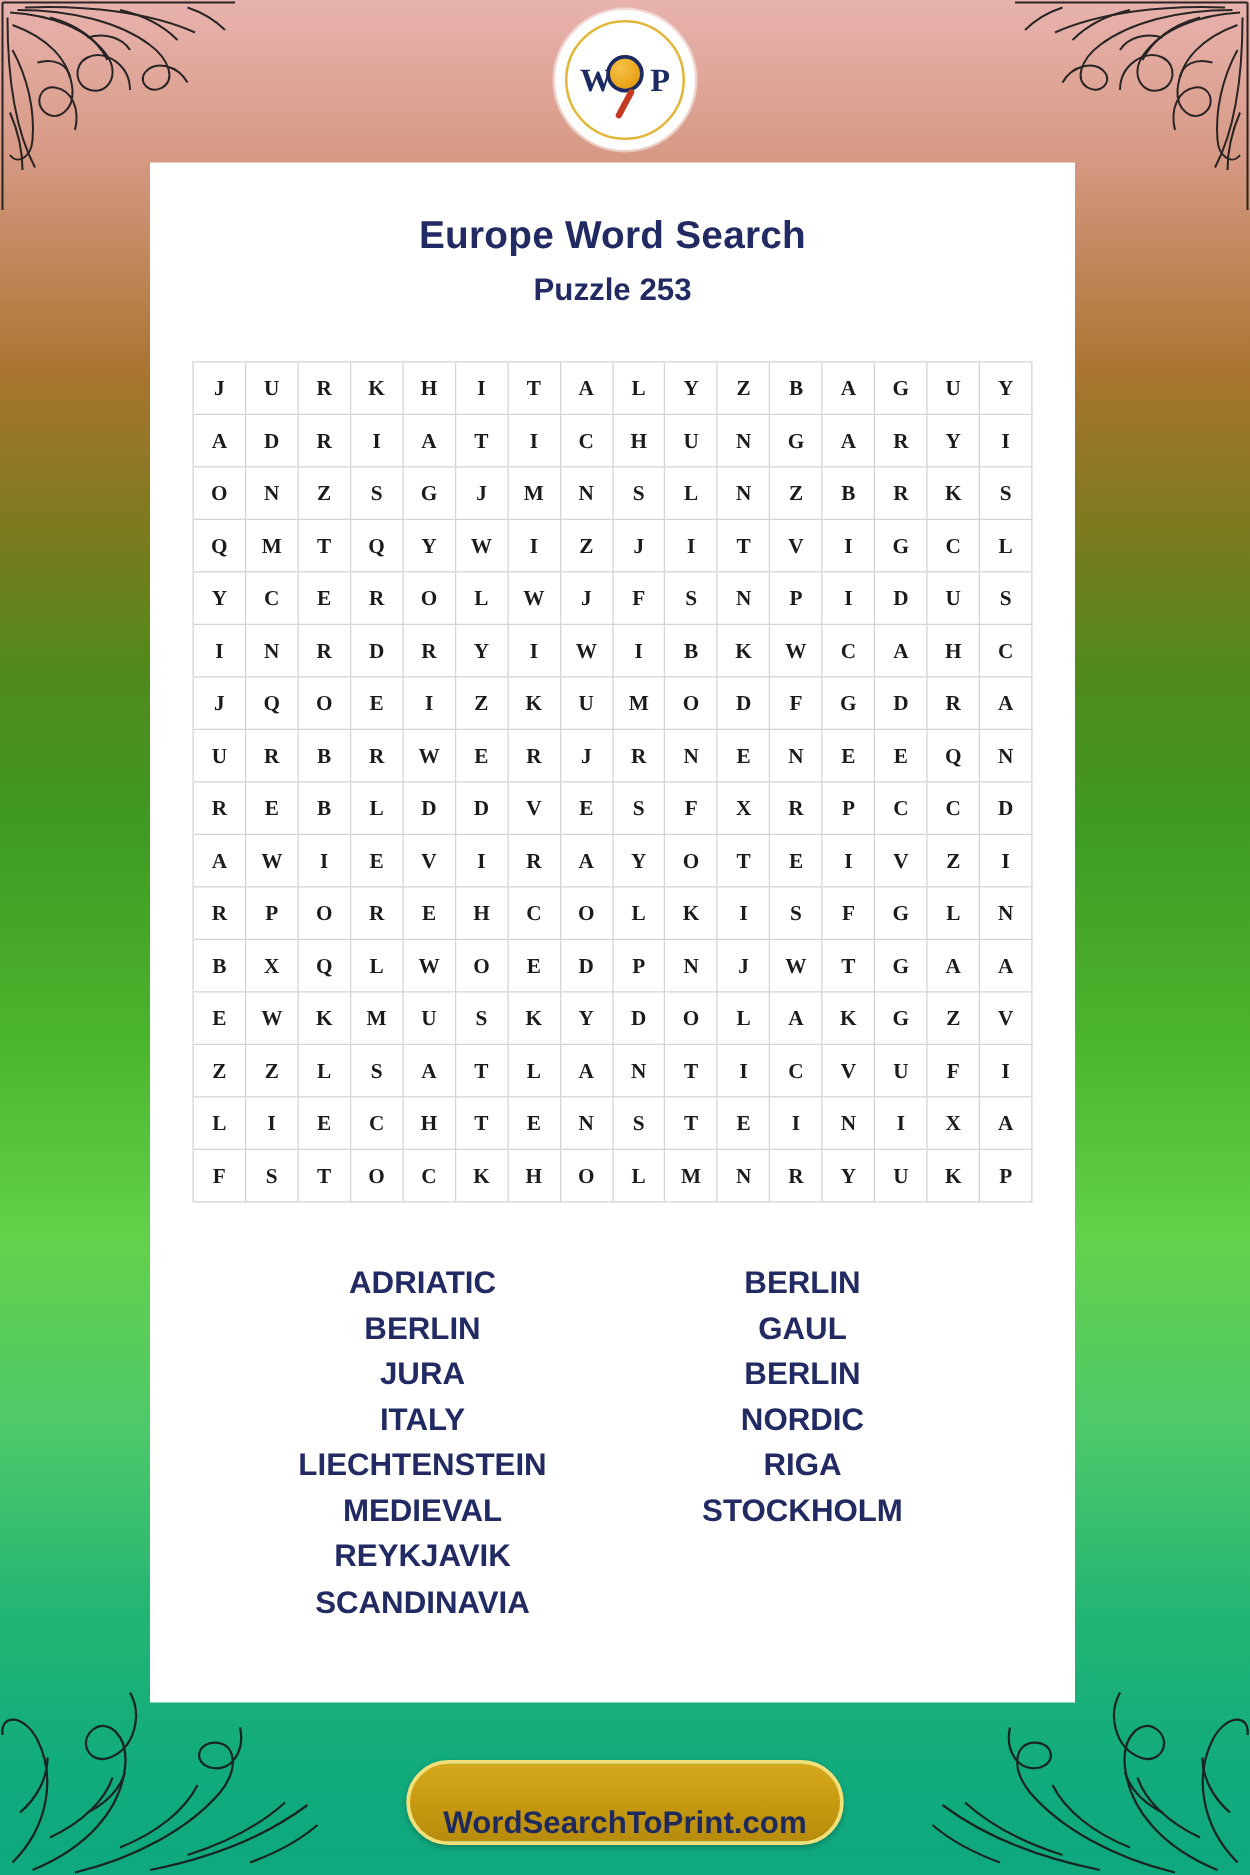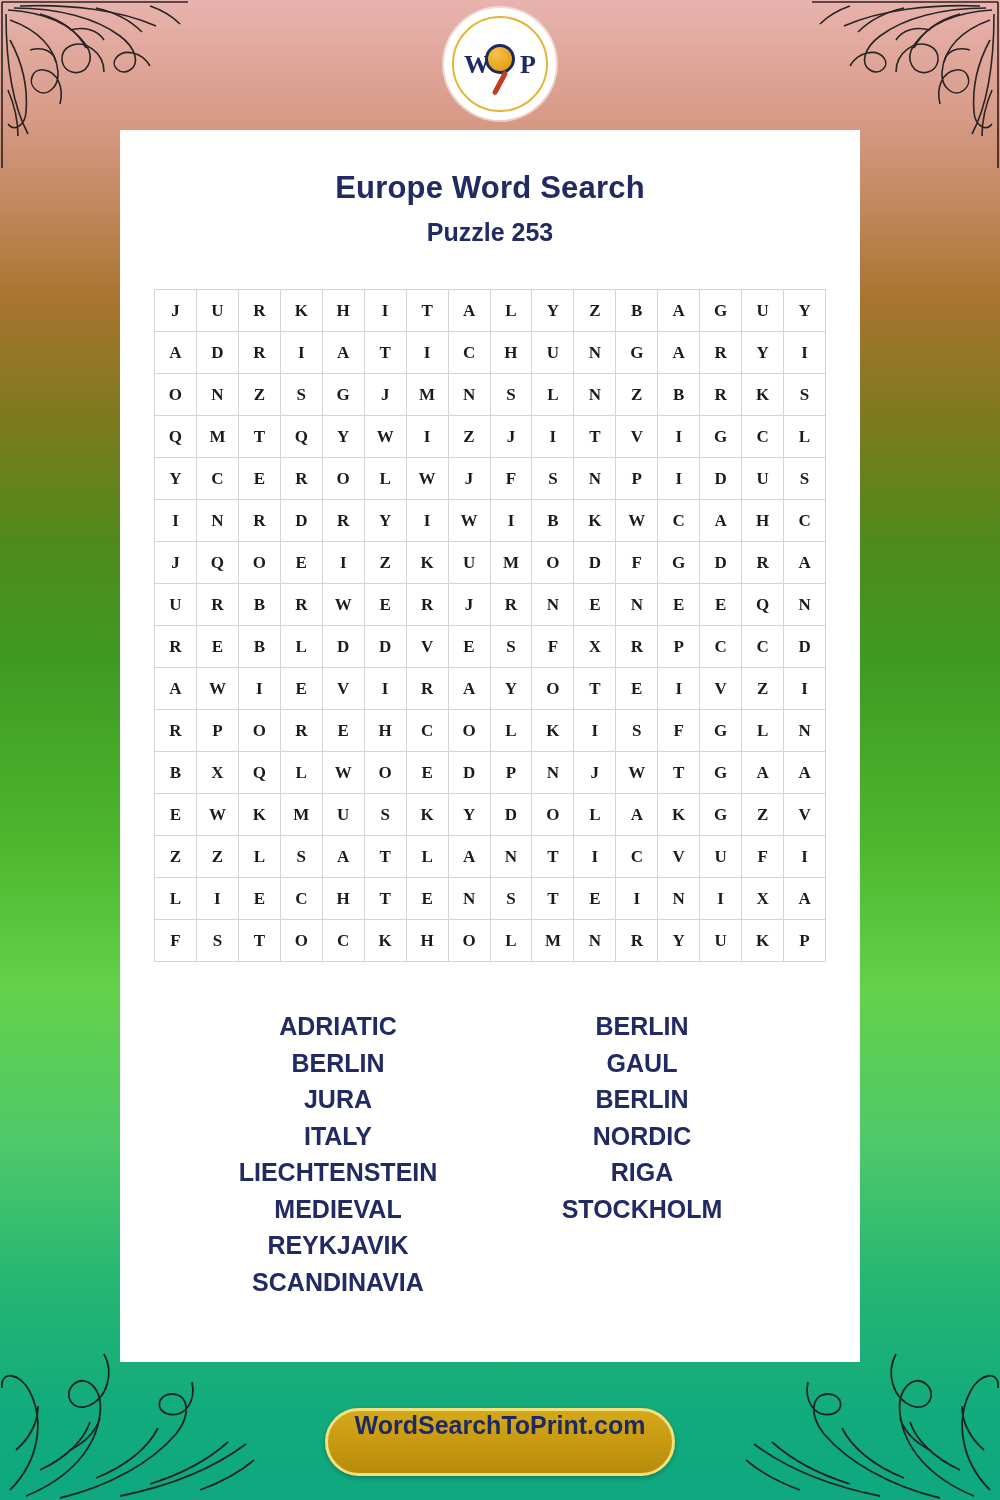--- a/index.html
+++ b/index.html
@@ -170,21 +170,21 @@
     position: absolute;
     left: 50%;
     bottom: 24px;
     transform: translateX(-50%);
     width: 350px;
     height: 68px;
     border-radius: 34px;
     background: linear-gradient(to bottom, #d5a81c 0%, #c99b12 45%, #b88c0c 100%);
     border: 3px solid #f2e07a;
     display: flex;
-    align-items: flex-start;
+    align-items: flex-end;
     justify-content: center;
     z-index: 6;
     box-shadow: 0 2px 5px rgba(0,0,0,.25);
   }
   .footer-btn span {
     font-size: 25px;
     font-weight: bold;
     color: #1e2a5e;
   }
 </style>

